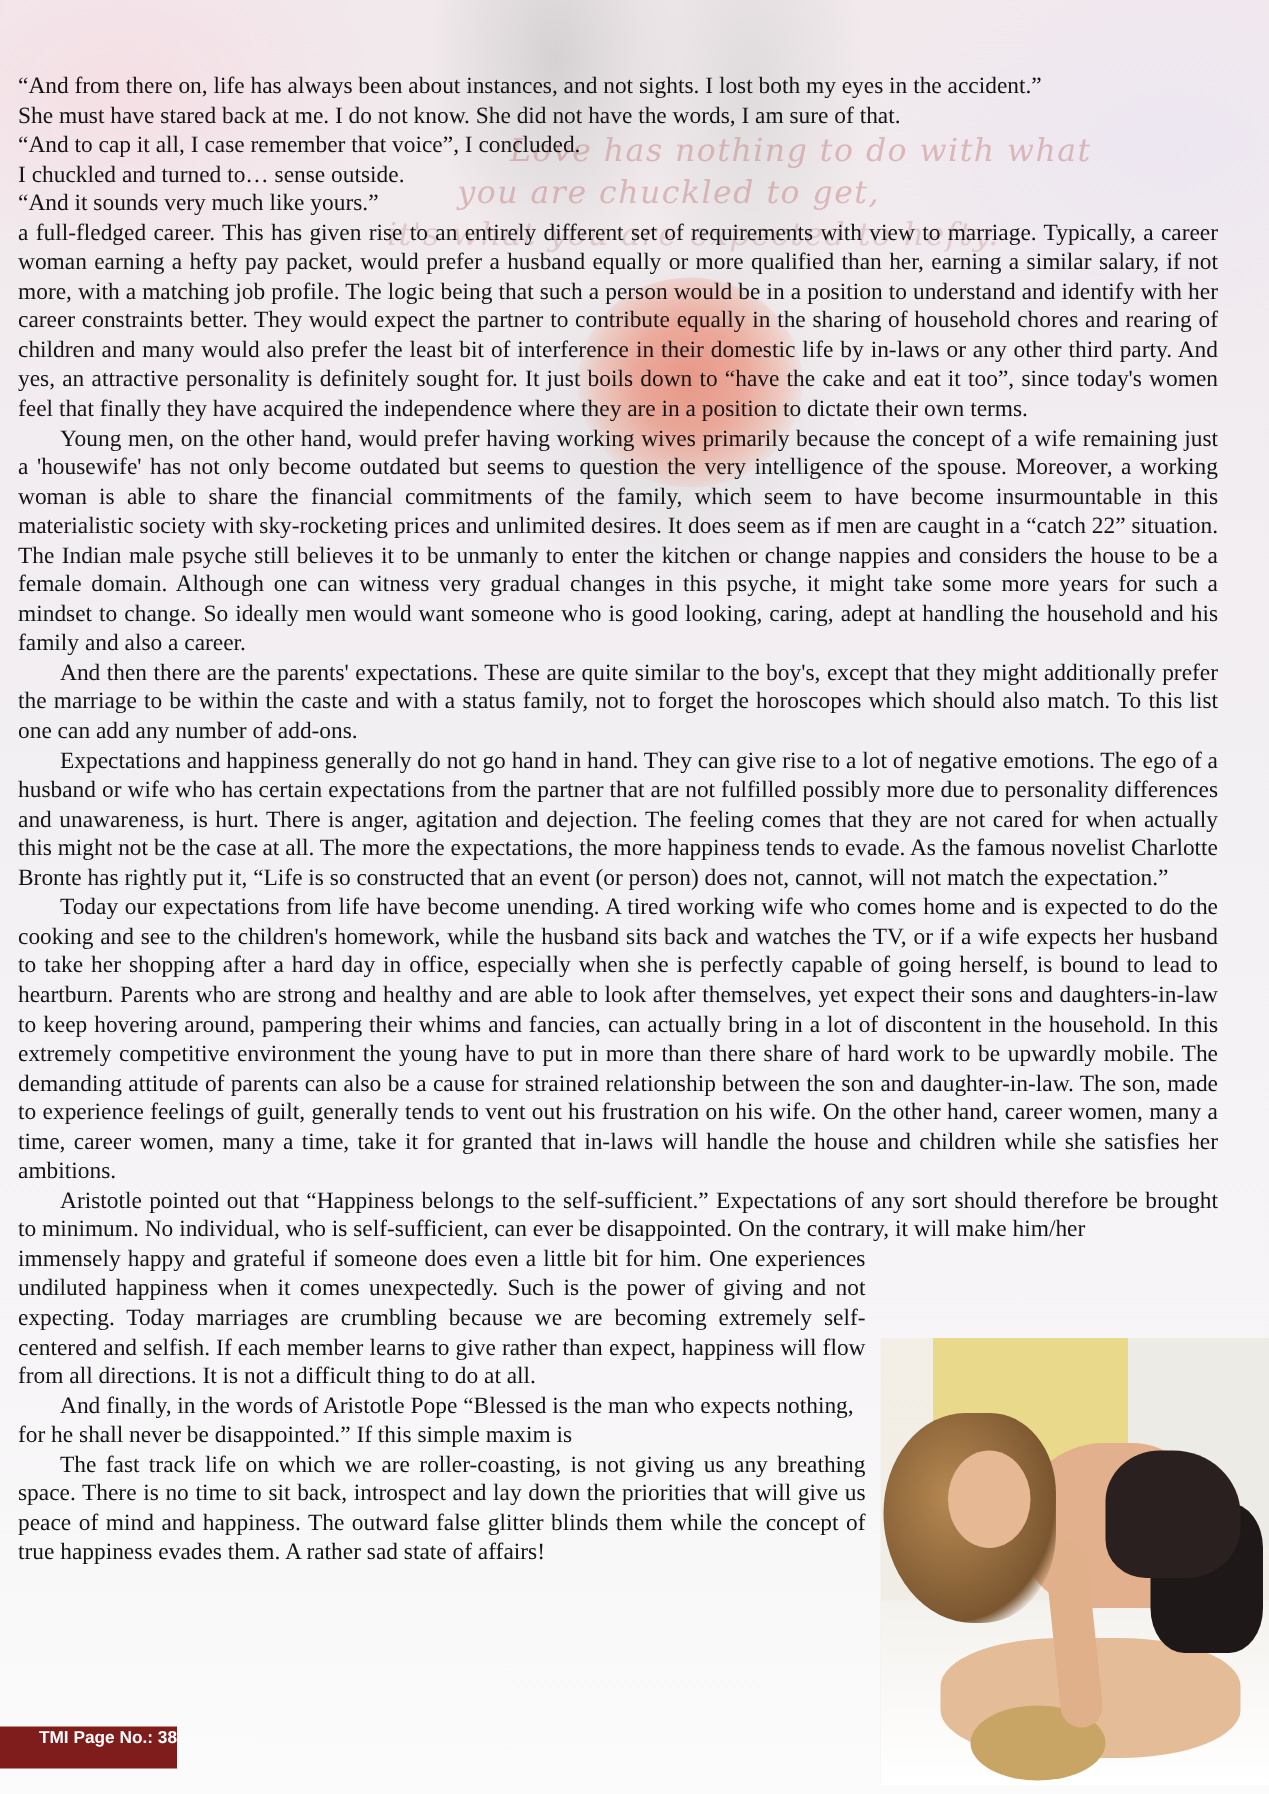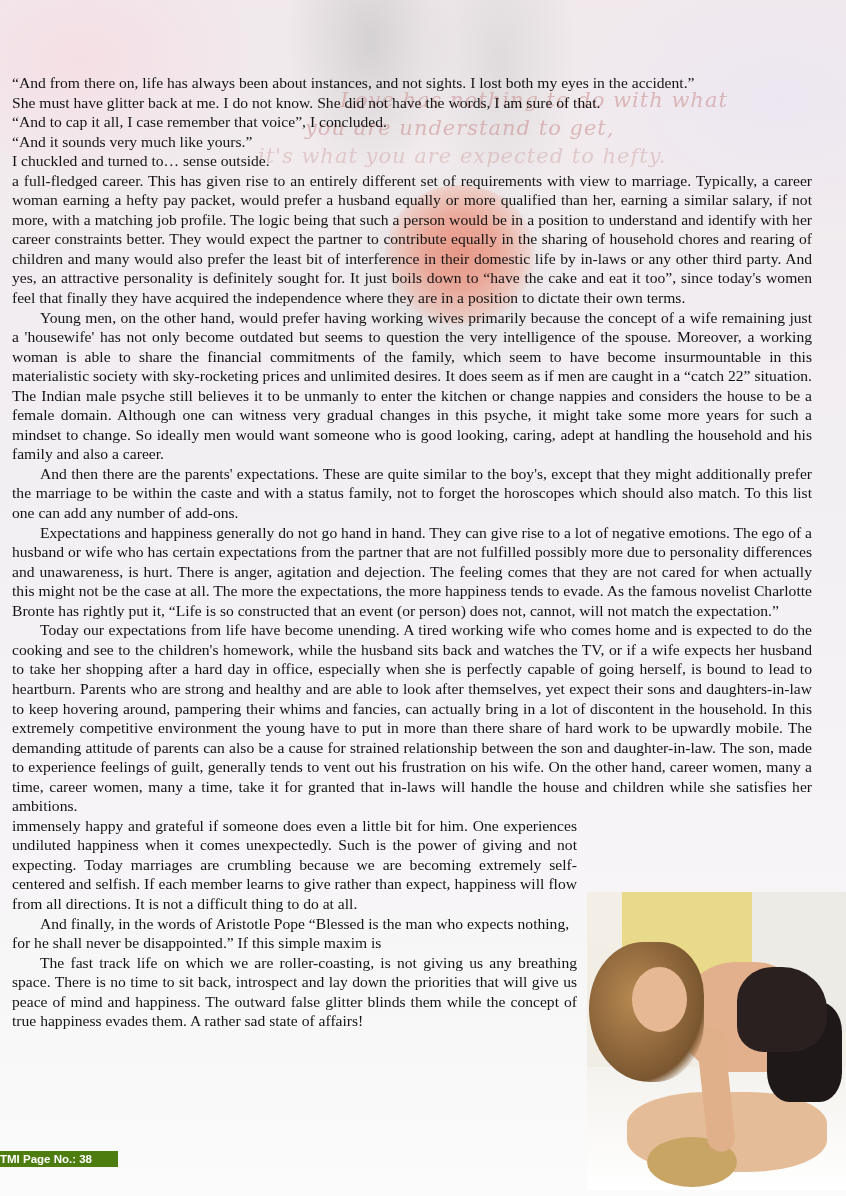--- a/index.html
+++ b/index.html
@@ -31,21 +31,21 @@
   .bg .watermark {
     position: absolute; font-family: "DejaVu Serif", serif; font-style: italic;
     color: rgba(200,140,140,0.55); font-size: 21px; letter-spacing: 1px; white-space: nowrap;
   }
   .wm1 { left: 340px; top: 88px; }
   .wm2 { left: 305px; top: 116px; }
   .wm3 { left: 258px; top: 144px; color: rgba(200,150,150,0.40) !important; }
 
   .content {
     position: absolute; left: 12px; top: 48px; width: 800px; z-index: 2;
-    font-size: 15.6px; line-height: 19.55px; margin-top: 25px;
+    font-size: 15.6px; line-height: 19.55px;
   }
   .content p { margin: 0; text-align: justify; }
   .content p.indent { text-indent: 28px; }
   .content p.left { text-align: left; }
   .narrow { width: 565px; }
   .narrow p { text-align: justify; }
 
   .photo {
     position: absolute; left: 587px; top: 892px; width: 259px; height: 298px; z-index: 1; overflow: hidden;
     background: linear-gradient(180deg, #f3efe6 0%, #efece6 100%);
@@ -56,49 +56,50 @@
   .photo .hair { position: absolute; left: 2px; top: 50px; width: 115px; height: 140px; border-radius: 50% 40% 45% 55%; background: radial-gradient(ellipse at 40% 40%, #b88a52, #7a5630 70%, rgba(122,86,48,0) 80%); }
   .photo .face { position: absolute; left: 45px; top: 75px; width: 55px; height: 65px; border-radius: 50%; background: #e6b894; }
   .photo .torso { position: absolute; left: 95px; top: 70px; width: 120px; height: 110px; border-radius: 45% 40% 30% 40%; background: #e2b08c; }
   .photo .bra { position: absolute; left: 150px; top: 75px; width: 90px; height: 85px; border-radius: 40% 50% 40% 30%; background: #2a2020; }
   .photo .shorts { position: absolute; left: 180px; top: 110px; width: 75px; height: 100px; border-radius: 30%; background: #1e1818; }
   .photo .arm { position: absolute; left: 115px; top: 135px; width: 28px; height: 125px; border-radius: 14px; background: #dfb08a; transform: rotate(-6deg); }
   .photo .man { position: absolute; left: 40px; top: 200px; width: 200px; height: 80px; border-radius: 40%; background: #e4bd98; }
   .photo .man-hair { position: absolute; left: 60px; top: 245px; width: 90px; height: 50px; border-radius: 50%; background: #c9a565; }
 
   .page-badge {
-    position: absolute; left: 0; top: 1151px; width: 118px; height: 16px; z-index: 3;
-    background: #4d7c0f; color: #ffffff;
+    position: absolute; left: 0; top: 1151px; width: 118px; height: 28px; z-index: 3;
+    background: #7f1d1d; color: #ffffff;
     font-family: "Liberation Sans", "DejaVu Sans", sans-serif; font-weight: bold; font-size: 11.5px;
-    line-height: 16px; text-align: left;
+    line-height: 16px; text-align: right;
   }
 </style>
 </head>
 <body>
 
 <div class="bg">
   <div class="figure"></div>
   <div class="rose"></div>
   <div class="watermark wm1">Love has nothing to do with what</div>
-  <div class="watermark wm2">you are understand to get,</div>
+  <div class="watermark wm2">you are chuckled to get,</div>
   <div class="watermark wm3">it's what you are expected to hefty.</div>
 </div>
 
 <div class="content">
   <p class="left">“And from there on, life has always been about instances, and not sights.  I lost both my eyes in the accident.”</p>
-  <p class="left">She must have glitter back at me.  I do not know.  She did not have the words, I am sure of that.</p>
+  <p class="left">She must have stared back at me.  I do not know.  She did not have the words, I am sure of that.</p>
   <p class="left">“And to cap it all, I case remember that voice”, I concluded.</p>
+  <p class="left">I chuckled and turned to… sense outside.</p>
   <p class="left">“And it sounds very much like yours.”</p>
-  <p class="left">I chuckled and turned to… sense outside.</p>
 
   <p>a full-fledged career.  This has given rise to an entirely different set of requirements with view to marriage.  Typically, a career woman earning a hefty pay packet, would prefer a husband equally or more qualified than her, earning a similar salary, if not more, with a matching job profile.  The logic being that such a person would be in a position to understand and identify with her career constraints better.  They would expect the partner to contribute equally in the sharing of household chores and rearing of children and many would also prefer the least bit of interference in their domestic life by in-laws or any other third party.  And yes, an attractive personality is definitely sought for.  It just boils down to “have the cake and eat it too”, since today's women feel that finally they have acquired the independence where they are in a position to dictate their own terms.</p>
   <p class="indent">Young men, on the other hand, would prefer having working wives primarily because the concept of a wife remaining just a 'housewife' has not only become outdated but seems to question the very intelligence of the spouse.  Moreover, a working woman is able to share the financial commitments of the family, which seem to have become insurmountable in this materialistic society with sky-rocketing prices and unlimited desires.  It does seem as if men are caught in a “catch 22” situation.  The Indian male psyche still believes it to be unmanly to enter the kitchen or change nappies and considers the house to be a female domain.  Although one can witness very gradual changes in this psyche, it might take some more years for such a mindset to change.  So ideally men would want someone who is good looking, caring, adept at handling the household and his family and also a career.</p>
   <p class="indent">And then there are the parents' expectations.  These are quite similar to the boy's, except that they might additionally prefer the marriage to be within the caste and with a status family, not to forget the horoscopes which should also match.  To this list one can add any number of add-ons.</p>
   <p class="indent">Expectations and happiness generally do not go hand in hand.  They can give rise to a lot of negative emotions.  The ego of a husband or wife who has certain expectations from the partner that are not fulfilled possibly more due to personality differences and unawareness, is hurt.  There is anger, agitation and dejection.  The feeling comes that they are not cared for when actually this might not be the case at all.  The more the expectations, the more happiness tends to evade.  As the famous novelist Charlotte Bronte has rightly put it, “Life is so constructed that an event (or person) does not, cannot, will not match the expectation.”</p>
   <p class="indent">Today our expectations from life have become unending.  A tired working wife who comes home and is expected to do the cooking and see to the children's homework, while the husband sits back and watches the TV, or if a wife expects her husband to take her shopping after a hard day in office, especially when she is perfectly capable of going herself, is bound to lead to heartburn.  Parents who are strong and healthy and are able to look after themselves, yet expect their sons and daughters-in-law to keep hovering around, pampering their whims and fancies, can actually bring in a lot of discontent in the household.  In this extremely competitive environment the young have to put in more than there share of hard work to be upwardly mobile.  The demanding attitude of parents can also be a cause for strained relationship between the son and daughter-in-law.  The son, made to experience feelings of guilt, generally tends to vent out his frustration on his wife.  On the other hand, career women, many a time, career women, many a time, take it for granted that in-laws will handle the house and children while she satisfies her ambitions.</p>
+  <p class="indent">Aristotle pointed out that “Happiness belongs to the self-sufficient.” Expectations of any sort should therefore be brought to minimum.  No individual, who is self-sufficient, can ever be disappointed.  On the contrary, it will make him/her</p>
 
   <div class="narrow">
     <p>immensely happy and grateful if someone does even a little bit for him.  One experiences undiluted happiness when it comes unexpectedly.  Such is the power of giving and not expecting.  Today marriages are crumbling because we are becoming extremely self-centered and selfish.  If each member learns to give rather than expect, happiness will flow from all directions.  It is not a difficult thing to do at all.</p>
     <p class="indent left">And finally, in the words of Aristotle Pope “Blessed is the man who expects nothing, for he shall never be disappointed.” If this simple maxim is</p>
     <p class="indent">The fast track life on which we are roller-coasting, is not giving us any breathing space.  There is no time to sit back, introspect and lay down the priorities that will give us peace of mind and happiness.  The outward false glitter blinds them while the concept of true happiness evades them.  A rather sad state of affairs!</p>
   </div>
 </div>
 
 <div class="photo">
   <div class="wall-yellow"></div>

